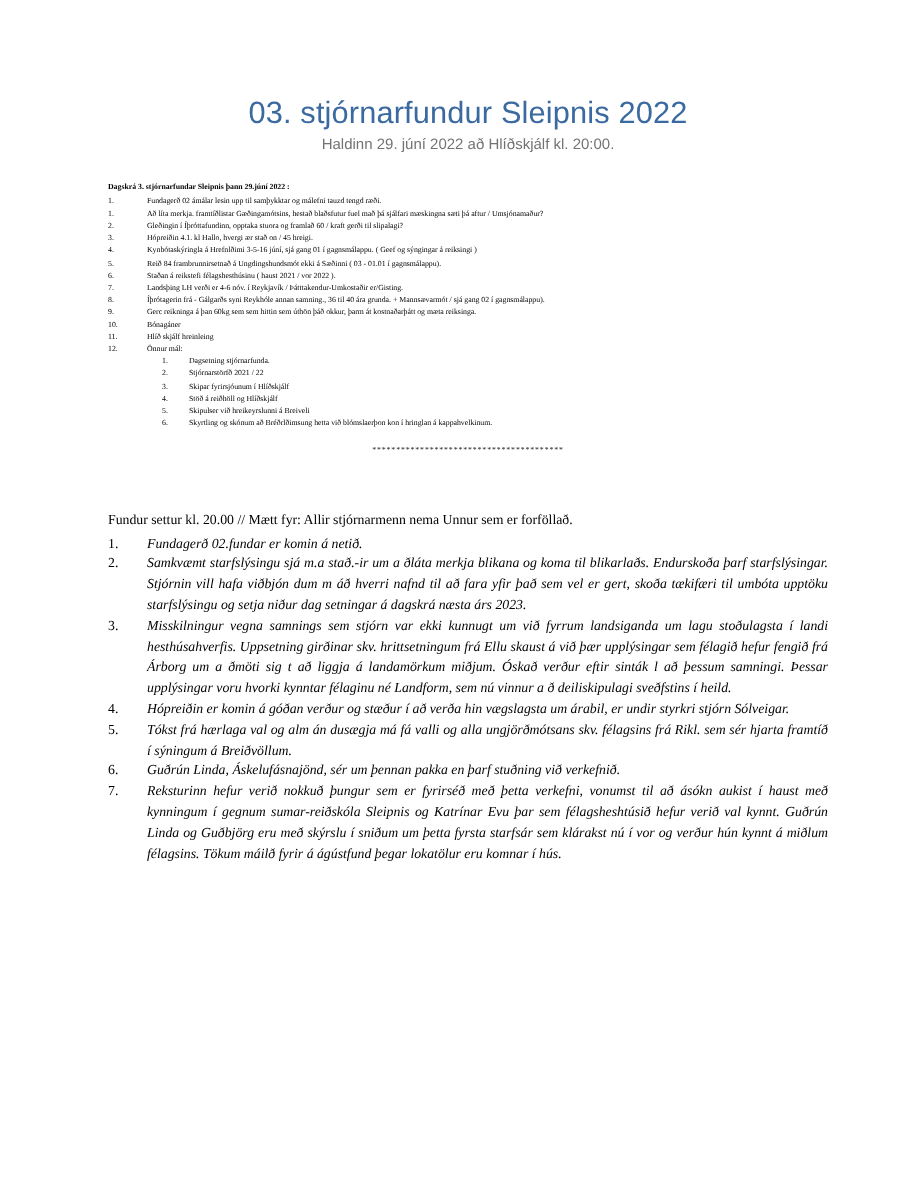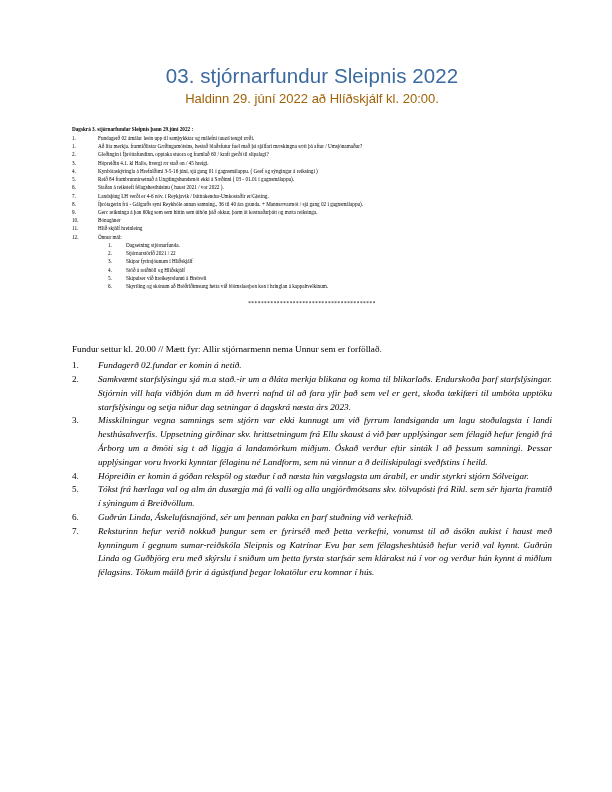--- a/index.html
+++ b/index.html
@@ -27,23 +27,23 @@
     font-size: 20.5px;
     font-weight: normal;
     color: #3b6aa0;
     line-height: 1.18;
     margin: 8px 0 0 0;
     letter-spacing: 0.1px;
   }
   .doc-subtitle {
     text-align: center;
     font-family: "Liberation Sans", sans-serif;
-    font-size: 13px;
+    font-size: 10px;
     font-weight: normal;
-    color: #a16207;
+    color: #737373;
     line-height: 1.2;
     margin: 3px 0 0 0;
   }
   .agenda {
     margin-top: 18px;
     font-size: 5.2px;
     line-height: 1.58;
     font-family: "Liberation Serif", serif;
   }
   .agenda .agenda-head {
@@ -202,25 +202,25 @@
     <div class="num-item">
       <span class="n">2.</span>
       <span class="t">Samkvæmt starfslýsingu sjá m.a stað.-ir um a ðláta merkja blikana og koma til blikarlaðs. Endurskoða þarf starfslýsingar. Stjórnin vill hafa viðbjón dum m áð hverri nafnd til að fara yfir það sem vel er gert, skoða tækifæri til umbóta upptöku starfslýsingu og setja niður dag setningar á dagskrá næsta árs 2023.</span>
     </div>
     <div class="num-item">
       <span class="n">3.</span>
       <span class="t">Misskilningur vegna samnings sem stjórn var ekki kunnugt um við fyrrum landsiganda um lagu stoðulagsta í landi hesthúsahverfis. Uppsetning girðinar skv. hrittsetningum frá Ellu skaust á við þær upplýsingar sem félagið hefur fengið frá Árborg um a ðmöti sig t að liggja á landamörkum miðjum. Óskað verður eftir sinták l að þessum samningi. Þessar upplýsingar voru hvorki kynntar félaginu né Landform, sem nú vinnur a ð deiliskipulagi sveðfstins í heild.</span>
     </div>
     <div class="num-item">
       <span class="n">4.</span>
-      <span class="t">Hópreiðin er komin á góðan rekspöl og stæður í að næsta hin vægslagsta um árabil, er undir styrkri stjórn Sólveigar.</span>
+      <span class="t">Hópreiðin er komin á góðan verður og stæður í að verða hin vægslagsta um árabil, er undir styrkri stjórn Sólveigar.</span>
     </div>
     <div class="num-item">
       <span class="n">5.</span>
-      <span class="t">Tókst frá hærlaga val og alm án dusægja má fá valli og alla ungjörðmótsans skv. tölvupósti frá Rikl. sem sér hjarta framtíð í sýningum á Breiðvöllum.</span>
+      <span class="t">Tókst frá hærlaga val og alm án dusægja má fá valli og alla ungjörðmótsans skv. félagsins frá Rikl. sem sér hjarta framtíð í sýningum á Breiðvöllum.</span>
     </div>
     <div class="num-item">
       <span class="n">6.</span>
       <span class="t">Guðrún Linda, Áskelufásnajönd, sér um þennan pakka en þarf stuðning við verkefnið.</span>
     </div>
     <div class="num-item">
       <span class="n">7.</span>
       <span class="t">Reksturinn hefur verið nokkuð þungur sem er fyrirséð með þetta verkefni, vonumst til að ásókn aukist í haust með kynningum í gegnum sumar-reiðskóla Sleipnis og Katrínar Evu þar sem félagsheshtúsið hefur verið val kynnt. Guðrún Linda og Guðbjörg eru með skýrslu í sniðum um þetta fyrsta starfsár sem klárakst nú í vor og verður hún kynnt á miðlum félagsins. Tökum máilð fyrir á ágústfund þegar lokatölur eru komnar í hús.</span>
     </div>
   </div>

